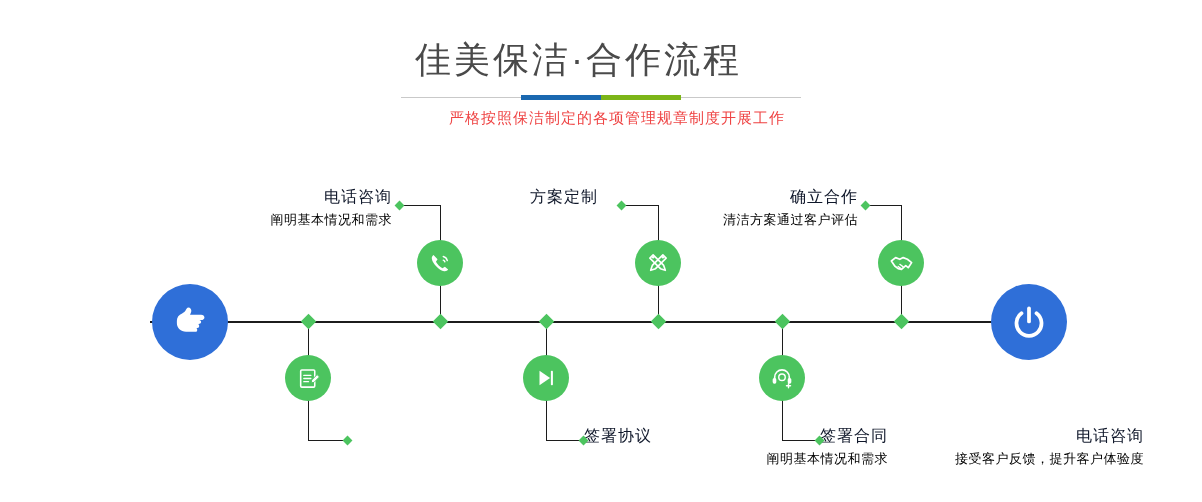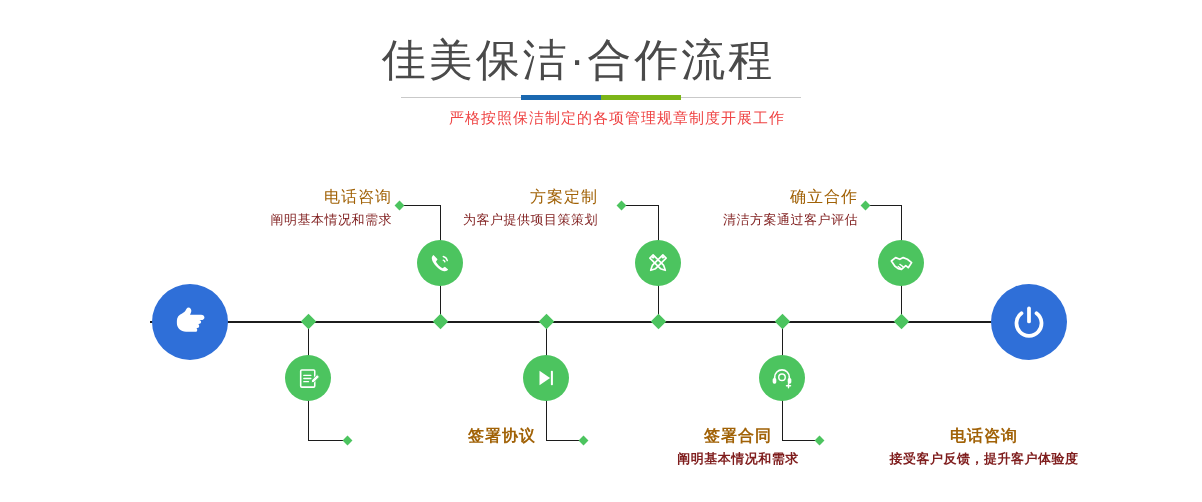--- a/index.html
+++ b/index.html
@@ -26,21 +26,21 @@
     top: 0;
     width: 1202px;
     text-align: center;
   }
   .title {
     position: absolute;
     left: 0;
     top: 38px;
     width: 1157px;
     text-align: center;
-    font-size: 44px;
+    font-size: 36px;
     line-height: 44px;
     letter-spacing: 3px;
     color: #4a4a4a;
     font-weight: normal;
   }
   .divider {
     position: absolute;
     left: 401px;
     top: 95px;
     width: 400px;
@@ -133,34 +133,34 @@
     height: 7px;
     transform: rotate(45deg);
     z-index: 4;
   }
 
   
   .lbl { position: absolute; }
   .lbl .t {
     font-size: 16px;
     line-height: 22px;
-    color: #a16207;
+    color: #0f172a;
     letter-spacing: 1px;
     white-space: nowrap;
   }
   .lbl .d {
     font-size: 13px;
     line-height: 20px;
-    color: #7f1d1d;
+    color: #000000;
     letter-spacing: 0.5px;
     white-space: nowrap;
     margin-top: 2px;
   }
   .lbl.above { text-align: right; }
-  .lbl.below { text-align: center; font-weight: bold; }
+  .lbl.below { text-align: right; }
 
   svg { display: block; }
 </style>
 </head>
 <body>
 
 <div id="page">
 
   <div class="header">
     <div class="title">佳美保洁·合作流程</div>
@@ -241,21 +241,20 @@
       <svg width="26" height="26" viewBox="0 0 64 64">
         <path d="M14 50l4-12 26-26 8 8-26 26z" fill="none" stroke="#ffffff" stroke-width="4" stroke-linejoin="round"></path>
         <path d="M50 50l-4-12-26-26-8 8 26 26z" fill="none" stroke="#ffffff" stroke-width="4" stroke-linejoin="round"></path>
         <circle cx="20" cy="18" r="3" fill="#ffffff"></circle>
         <circle cx="44" cy="18" r="3" fill="#ffffff"></circle>
       </svg>
     </span>
   </div>
   <div class="lbl above" style="left:324px; top:186px; width:274px;">
     <div class="t">方案定制</div>
-    <div class="d">为客户提供项目策策划</div>
   </div>
 
   <div class="connector v" style="left:546px; top:321px; height:119px;"></div>
   <div class="connector h" style="left:546px; top:440px; width:38px;"></div>
   <div class="lead-diamond" style="left:580px; top:437px; background:#4cc45f;"></div>
   <div class="diamond" style="left:541px; top:316px; background:#4cc45f;"></div>
   <div class="node" style="left:523px; top:355px; background:#4cc45f;">
     <span>
       <svg width="26" height="26" viewBox="0 0 64 64">
         <path d="M16 14l26 18-26 18z" fill="#ffffff"></path>

